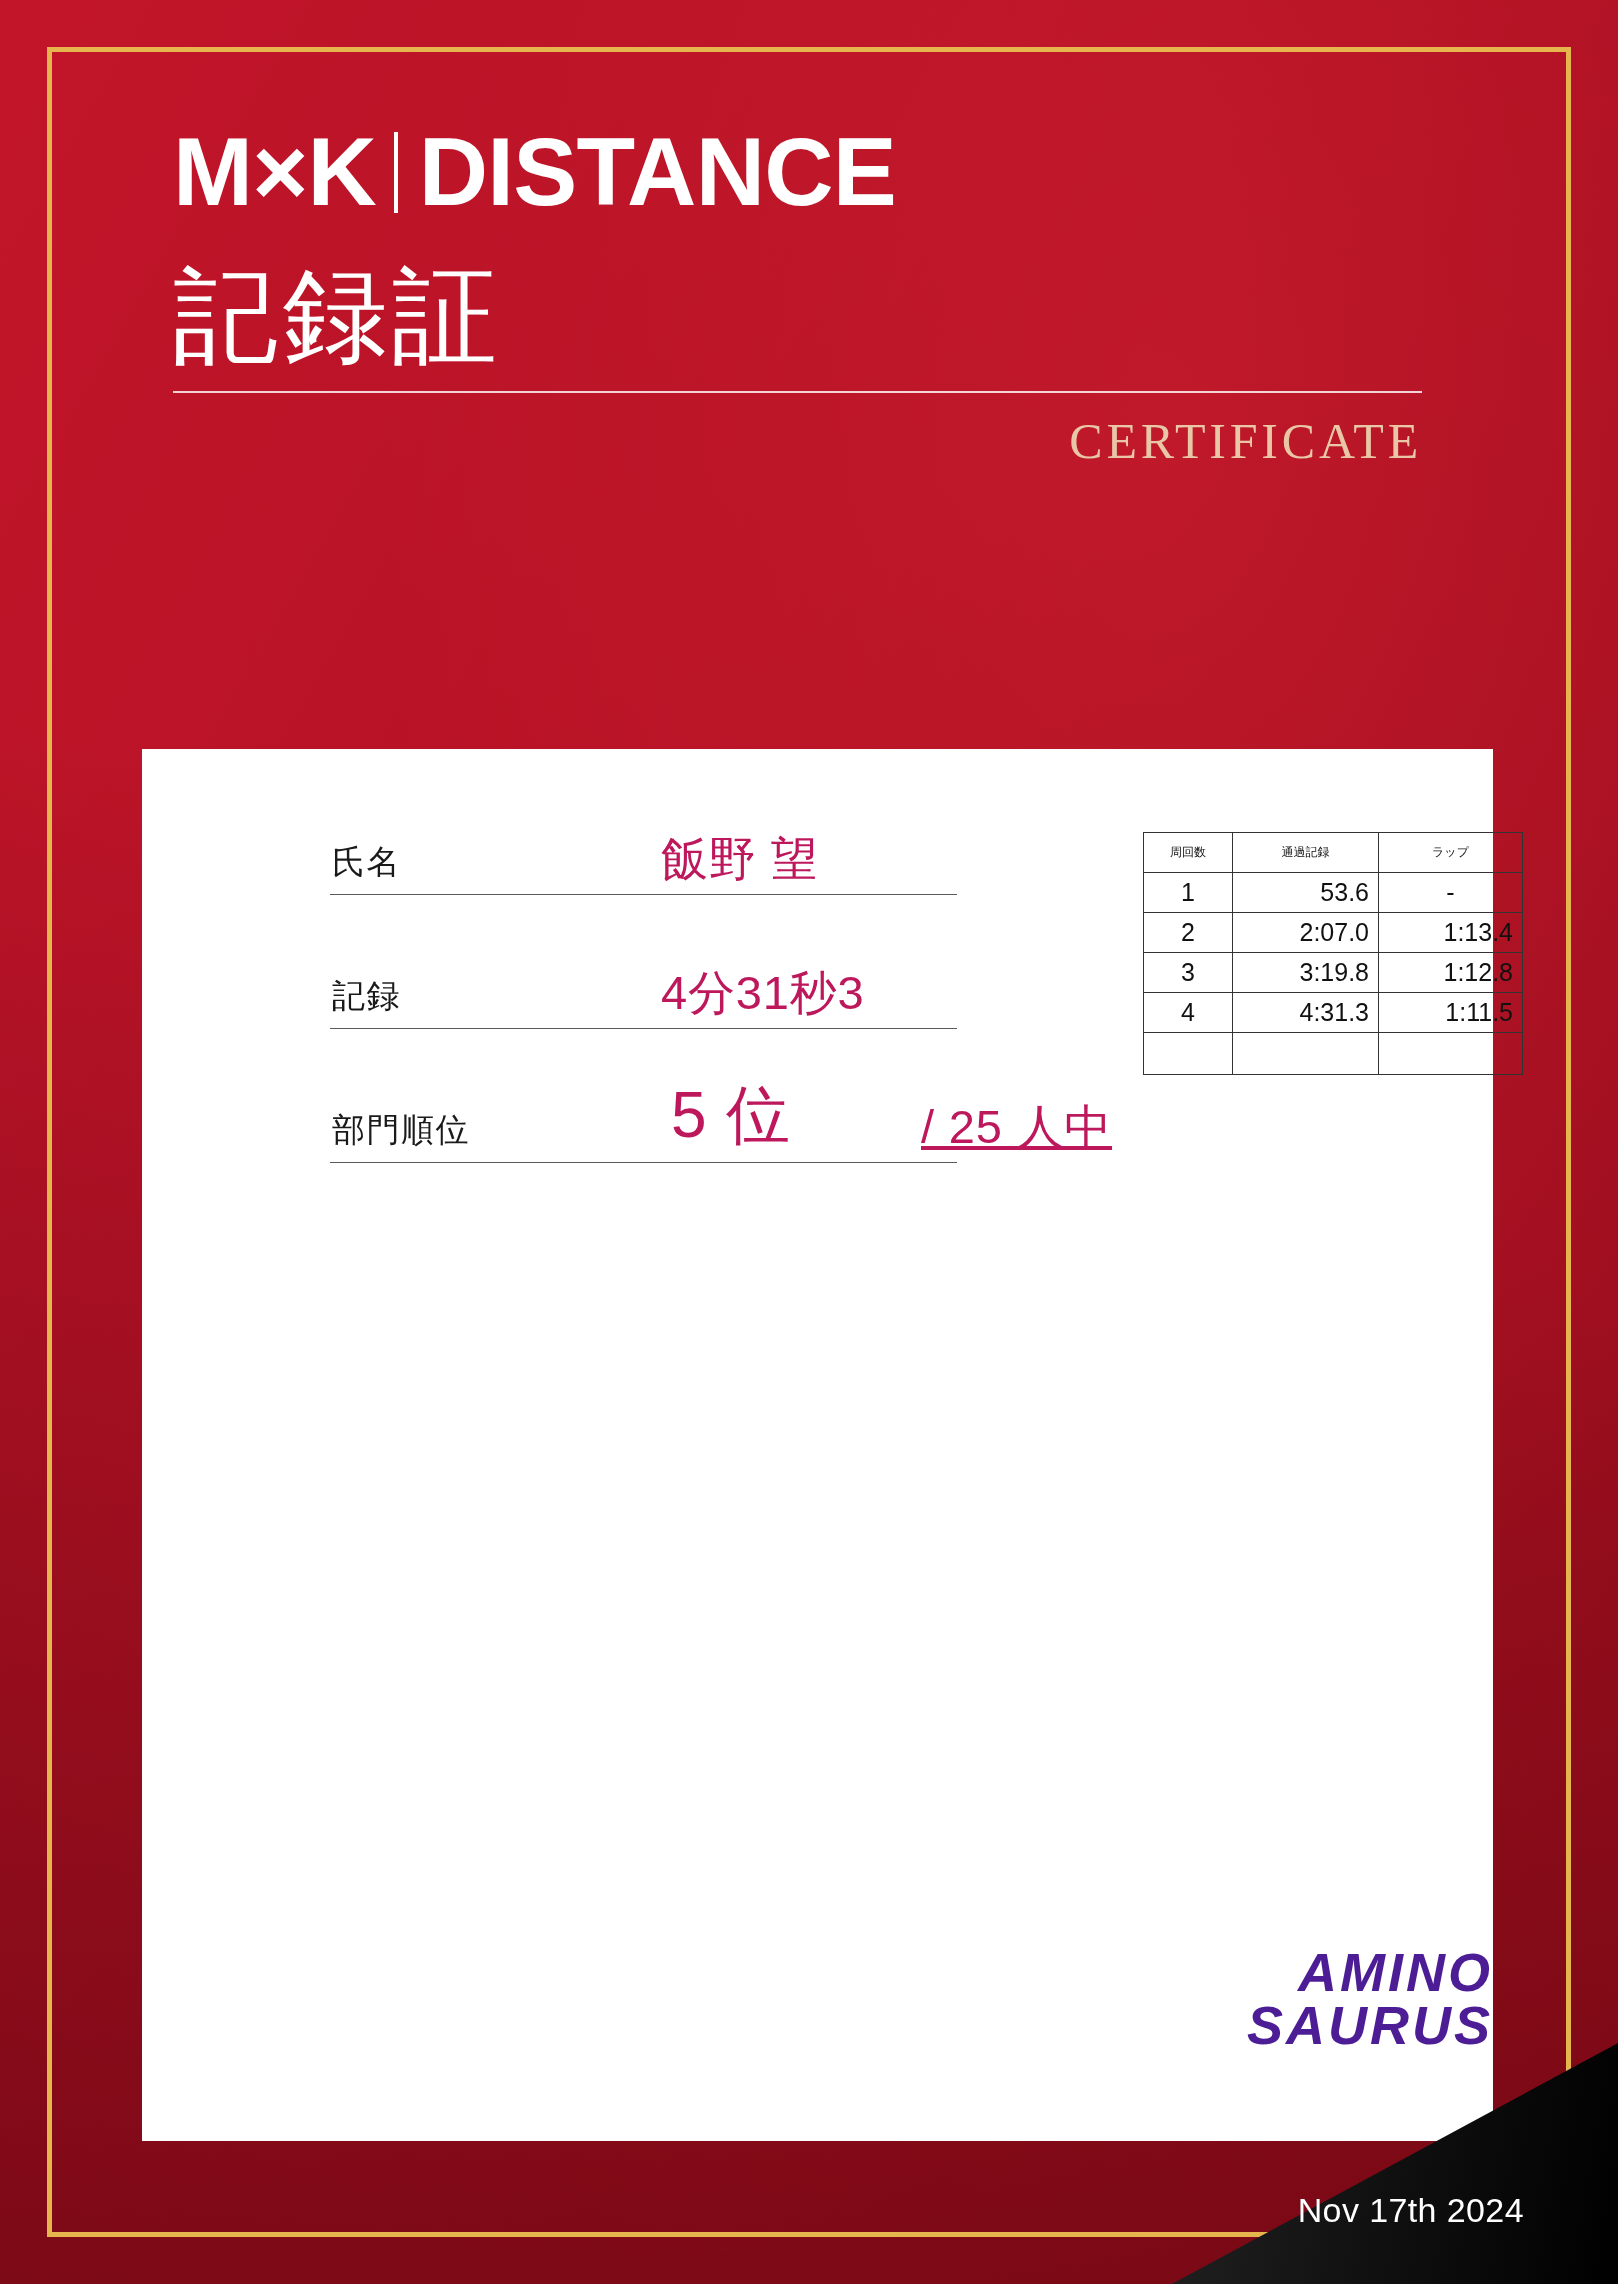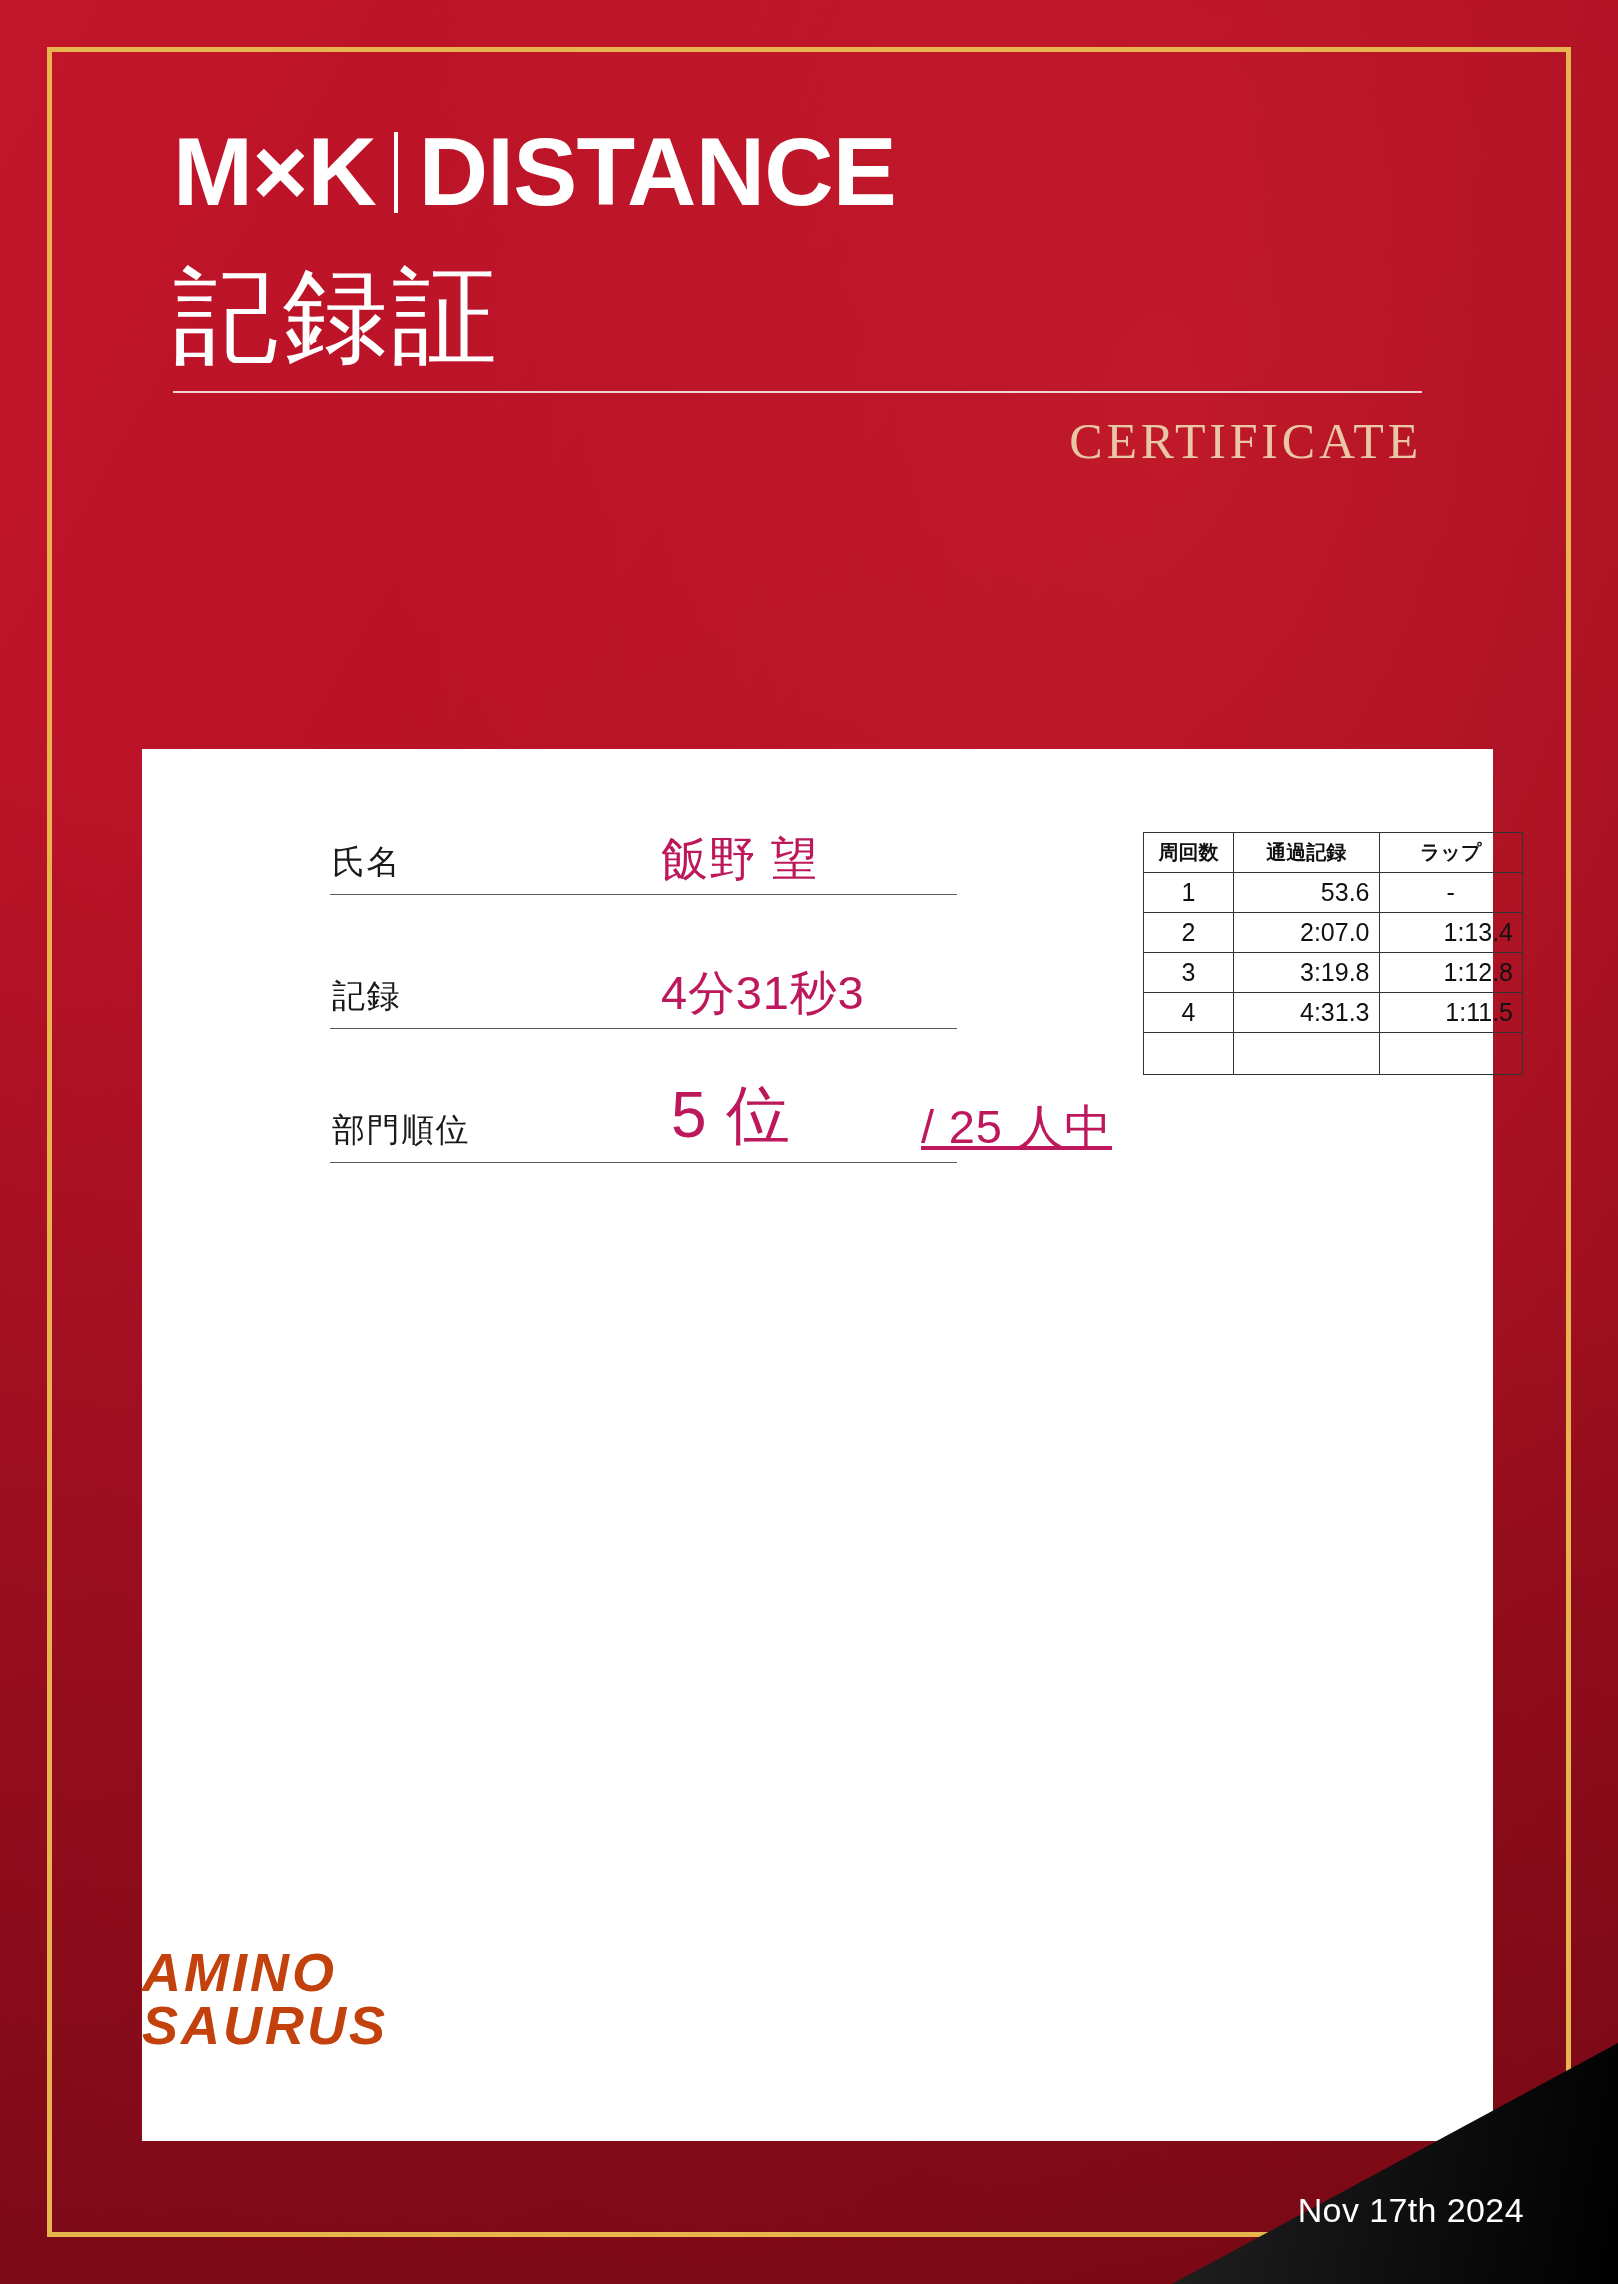--- a/index.html
+++ b/index.html
@@ -164,38 +164,38 @@
     font-size: 25px;
     color: #111;
   }
   .lap-table th, .lap-table td {
     border: 0.8px solid #333333;
     height: 39px;
     padding: 0 9px;
     font-weight: 400;
   }
   .lap-table th {
-    font-size: 20px;
-    font-weight: 700;
+    font-size: 12px;
+    font-weight: 400;
   }
   .lap-table td.c { text-align: center; }
   .lap-table td.r { text-align: right; }
   .lap-table .col-lap   { width: 89px; }
   .lap-table .col-split { width: 147px; }
   .lap-table .col-time  { width: 144px; }
   .lap-table tr.empty td { height: 41px; }
 
   
   .sponsor {
     position: absolute;
     left: 0;
     right: 0;
     bottom: 89px;
-    text-align: left;
-    color: #c2410c;
+    text-align: right;
+    color: #4c1d95;
     font-weight: 700;
     font-style: italic;
     line-height: 0.98;
     letter-spacing: 3px;
   }
   .sponsor .l1 { font-size: 54px; }
   .sponsor .l2 { font-size: 54px; }
 
   
   .date-ribbon {

